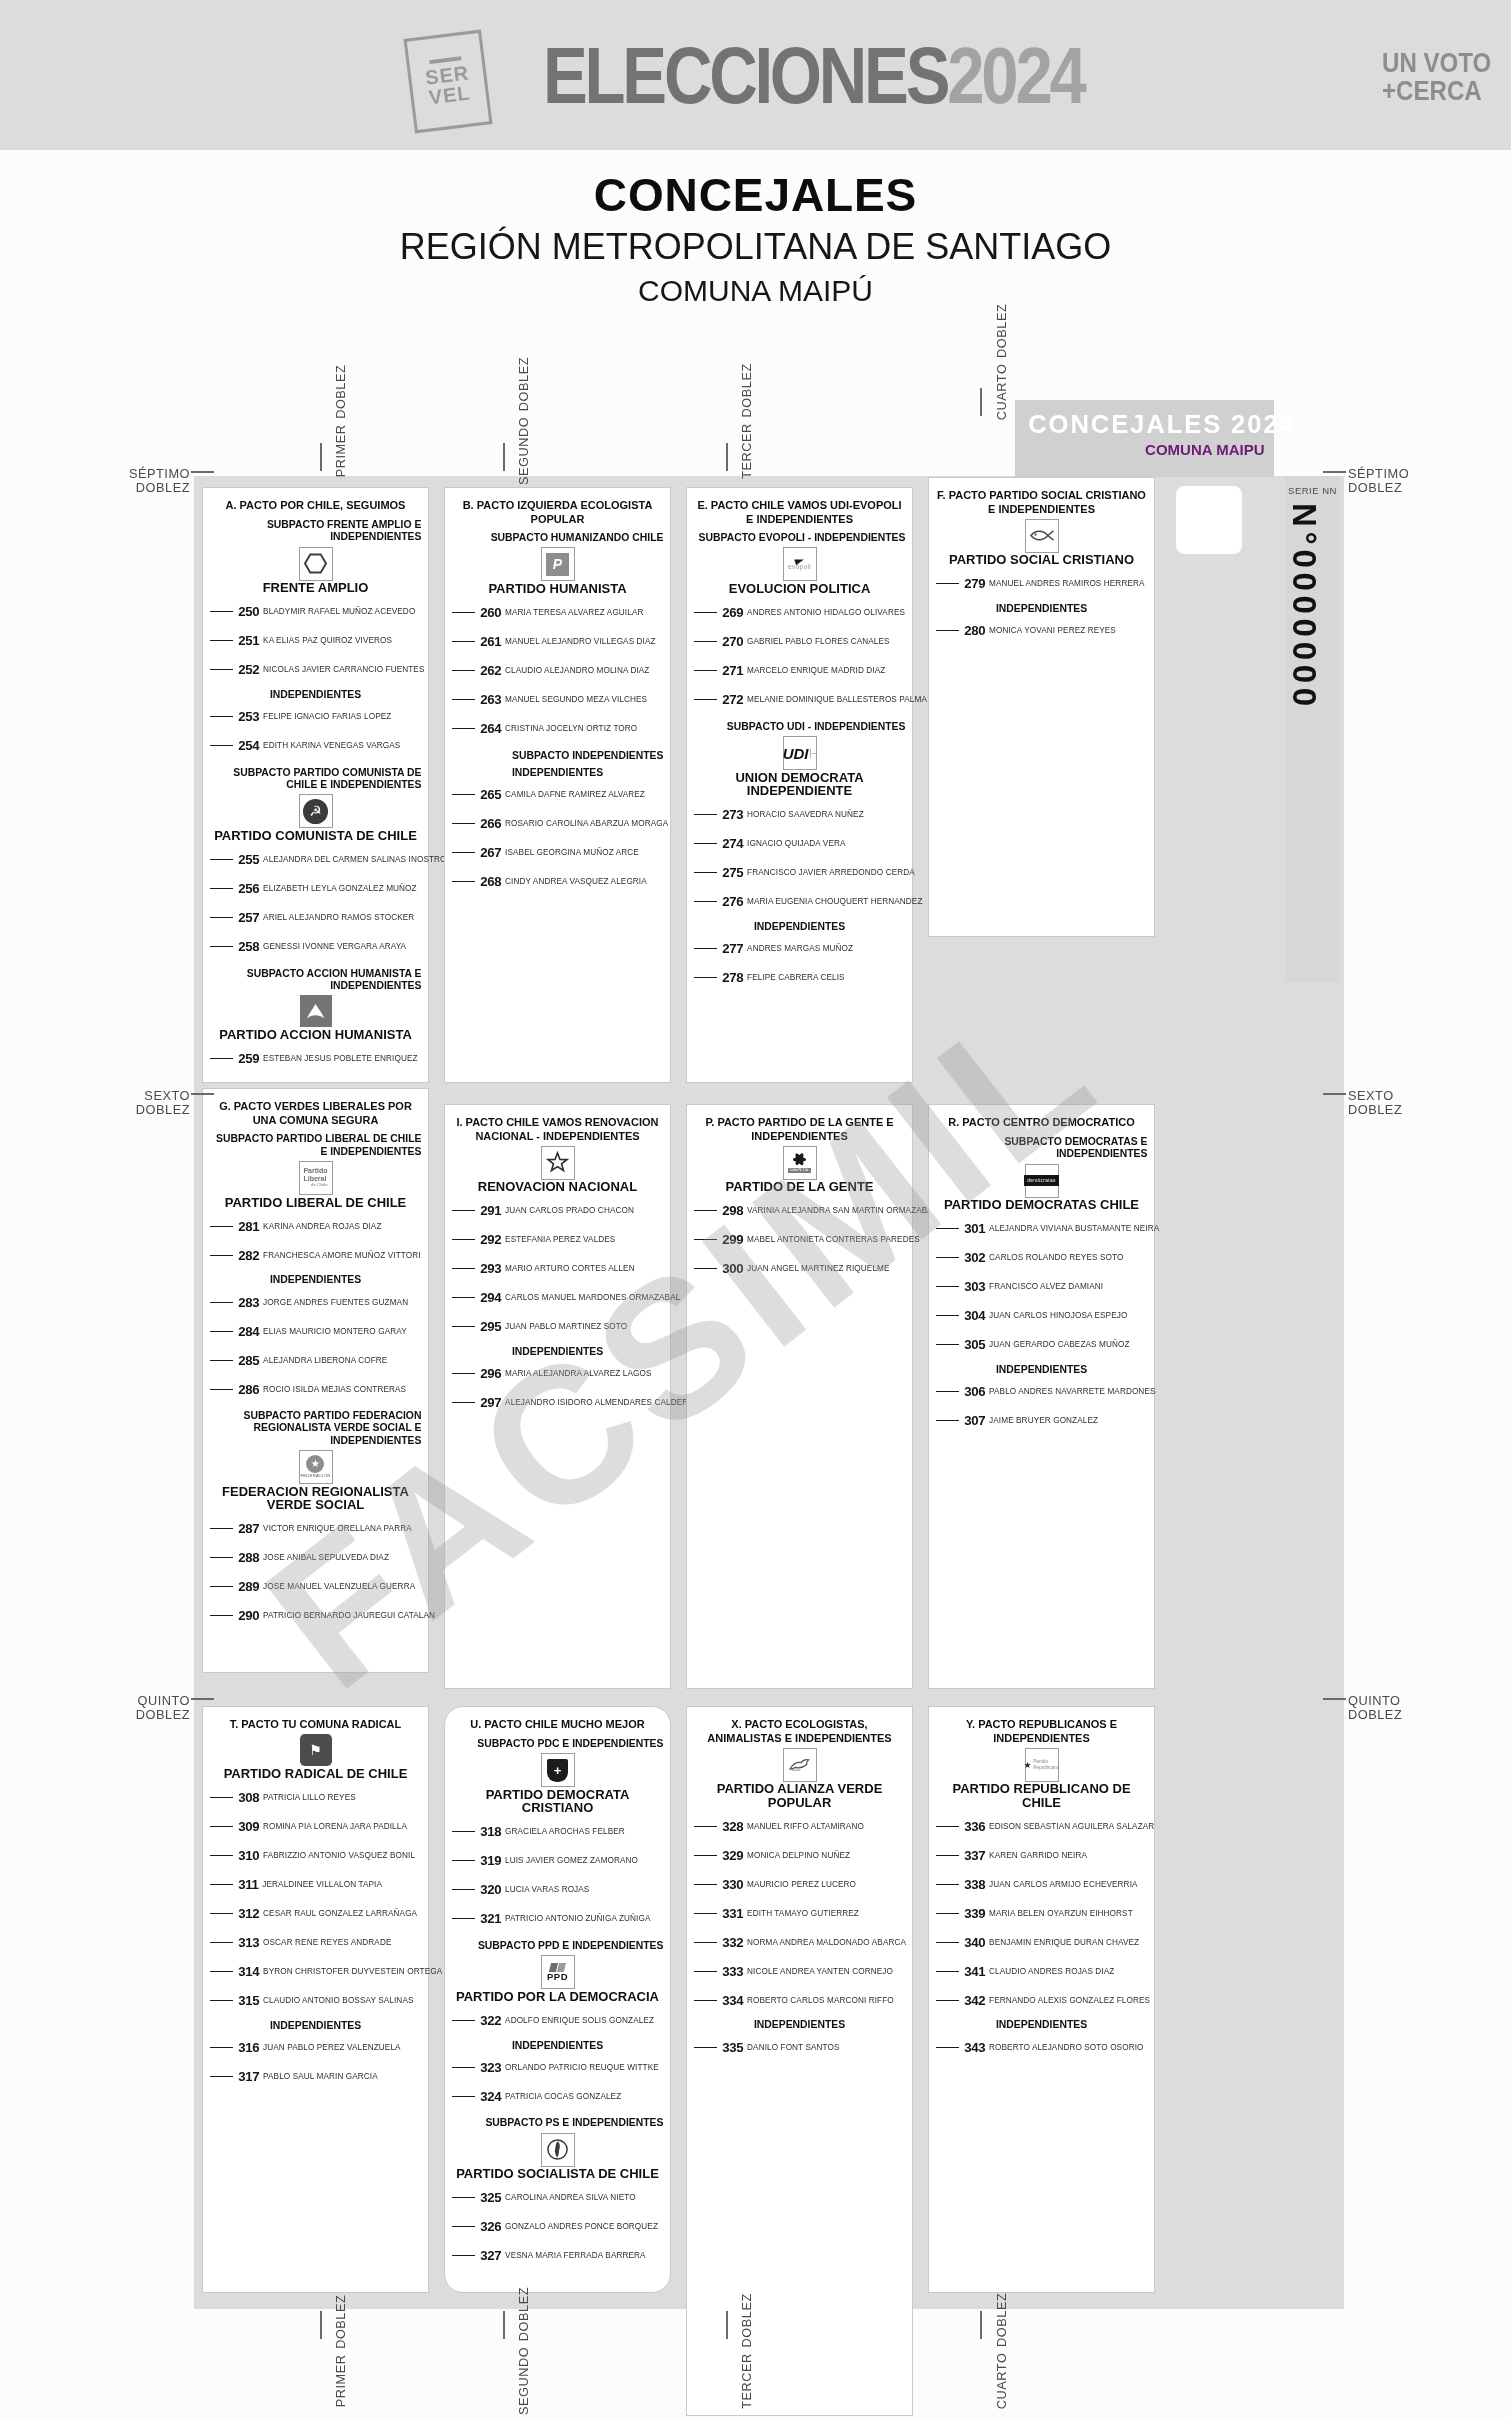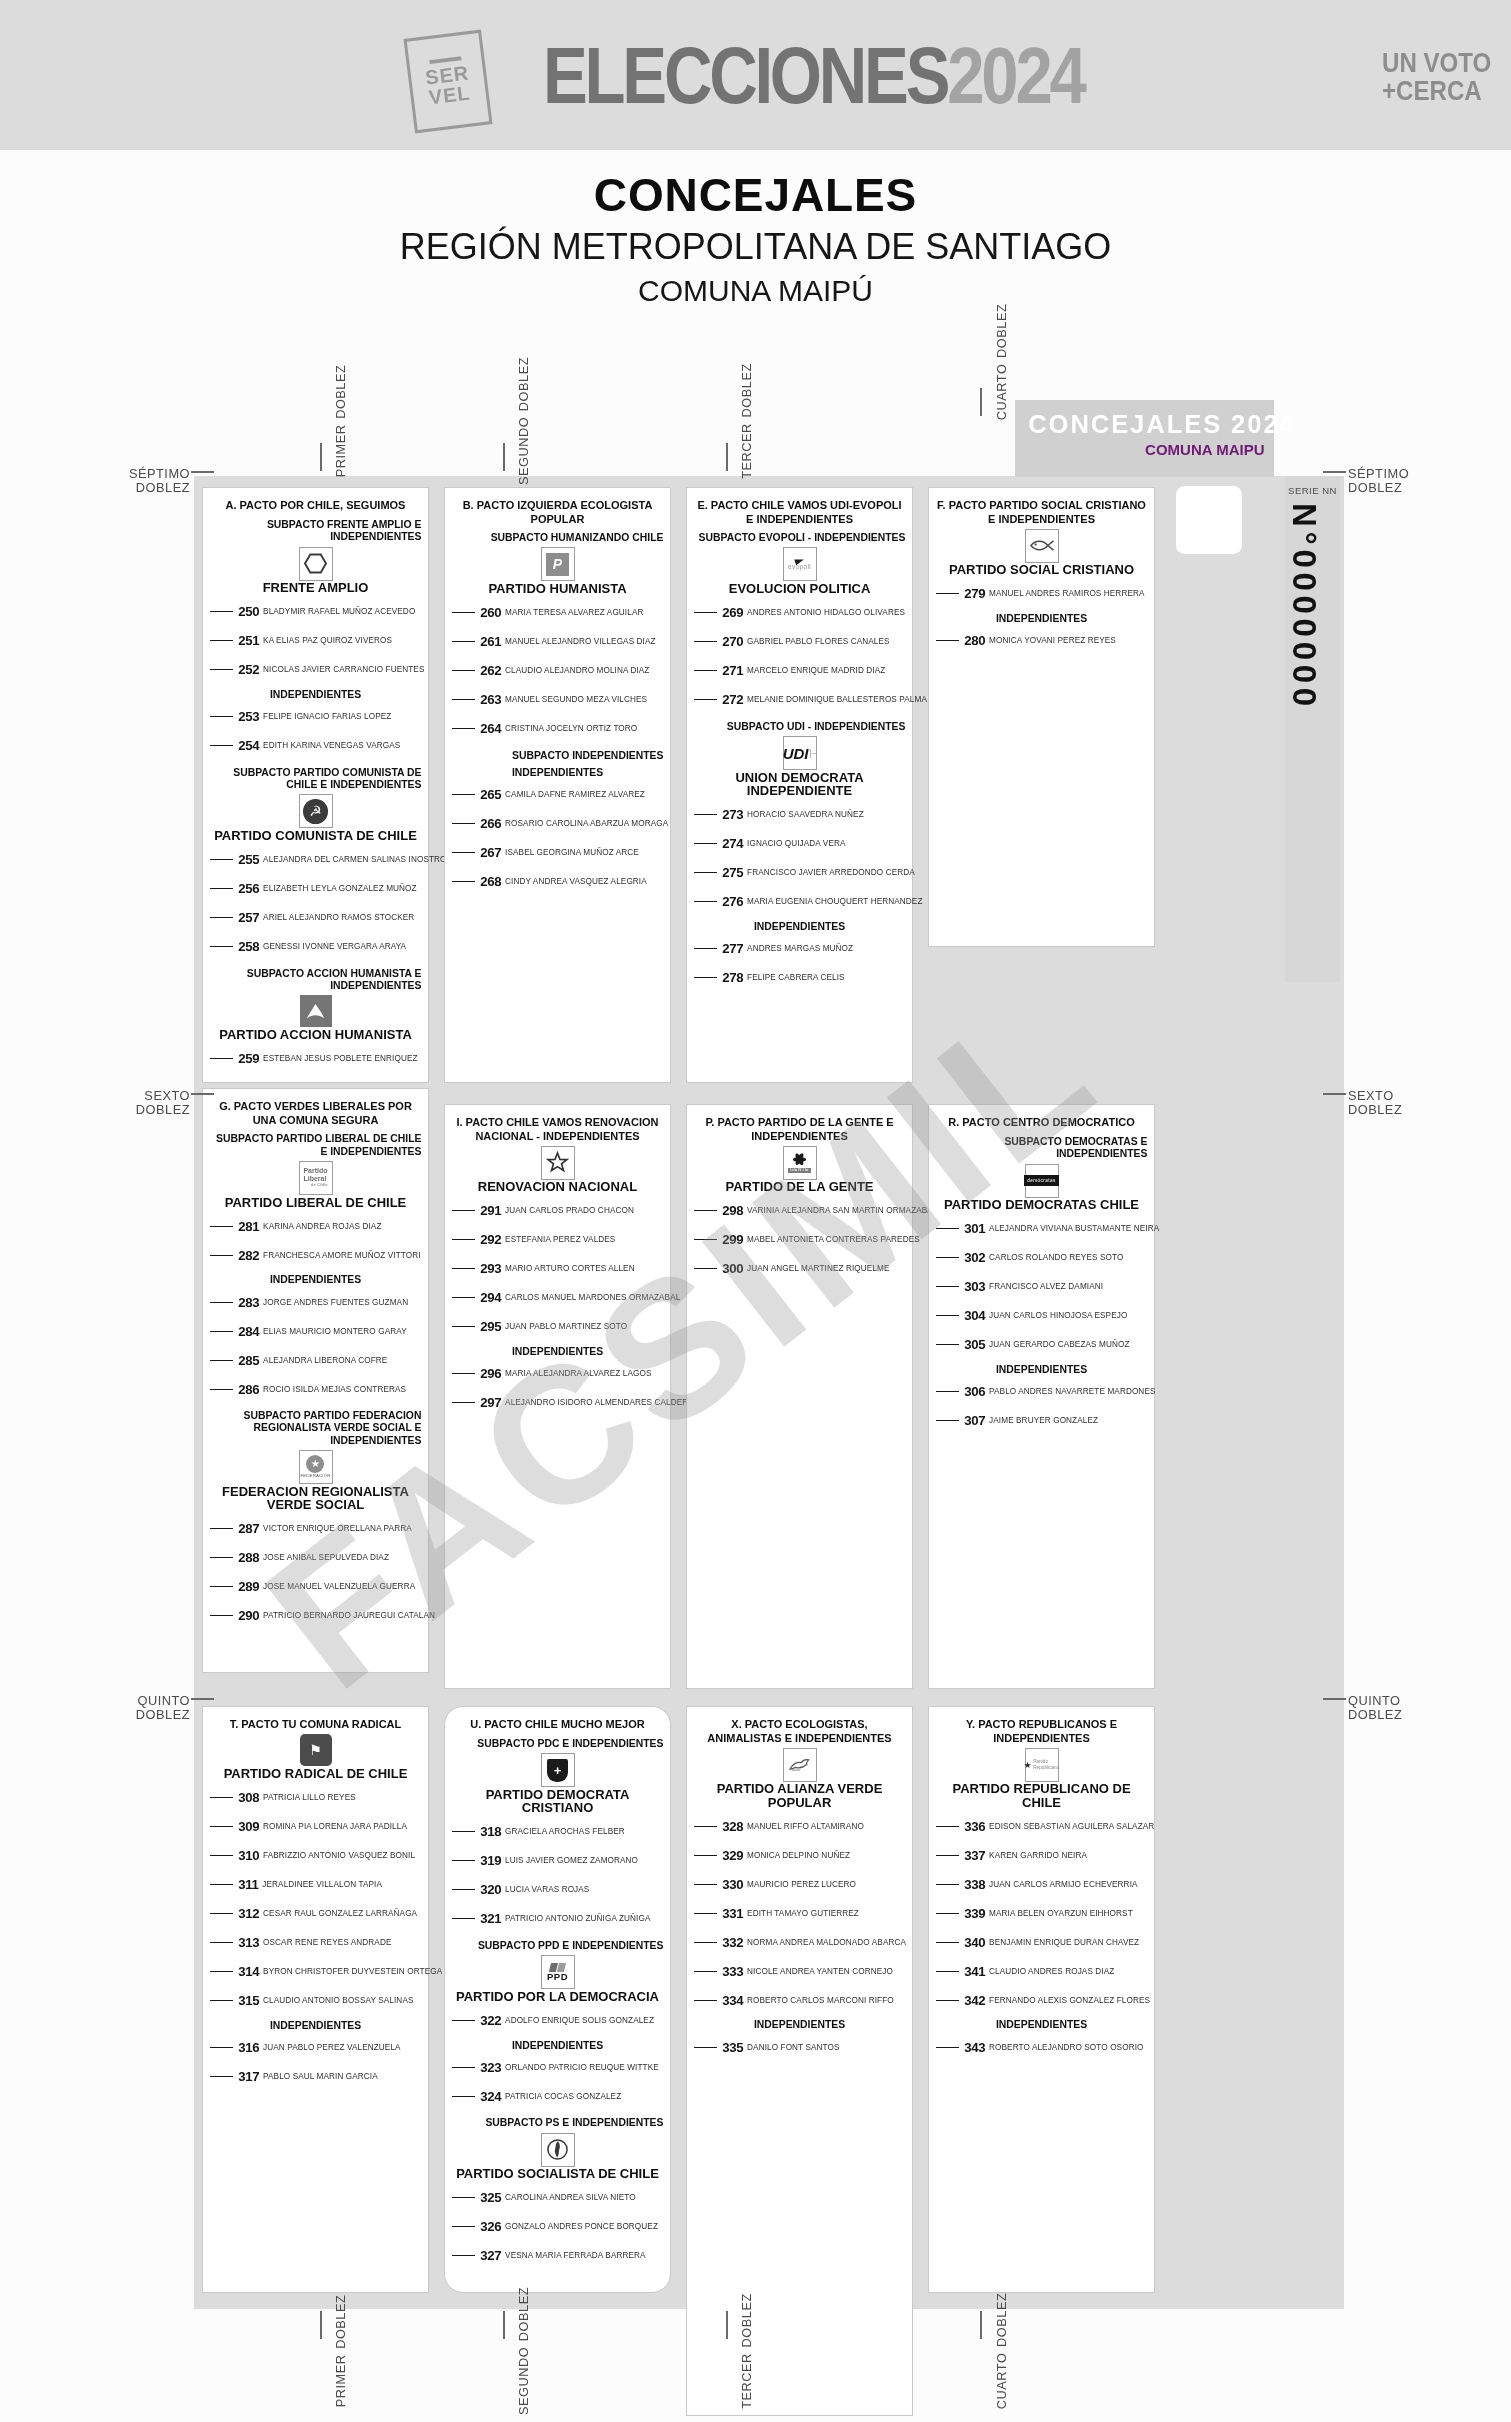--- a/index.html
+++ b/index.html
@@ -318,21 +318,21 @@
           <span class="line"></span>
           <span class="num">277</span>
           <span class="nm">ANDRES MARGAS MUÑOZ</span>
         </div>
         <div class="cand">
           <span class="line"></span>
           <span class="num">278</span>
           <span class="nm">FELIPE CABRERA CELIS</span>
         </div>
       </div>
-      <div class="col-box" style="left: 928px; top: 487px; height: 460px;">
+      <div class="col-box" style="left: 928px; top: 477px; height: 460px;">
         <div class="pact">F. PACTO PARTIDO SOCIAL CRISTIANO E INDEPENDIENTES</div>
         <div>
           <div class="logo-wrap">
             <div class="logo psc boxed">
               <svg width="26.5" height="15" viewBox="0 0 28 16">
                 <path d="M3 8 C8 2 16 2 21 8 C16 14 8 14 3 8 Z" fill="none" stroke="#4a4a4a" stroke-width="1.6"></path>
                 <path d="M21 8 L27 3 M21 8 L27 13" fill="none" stroke="#4a4a4a" stroke-width="1.6"></path>
                 <circle cx="8" cy="7" r="1.2" fill="#4a4a4a"></circle>
               </svg>
             </div>

